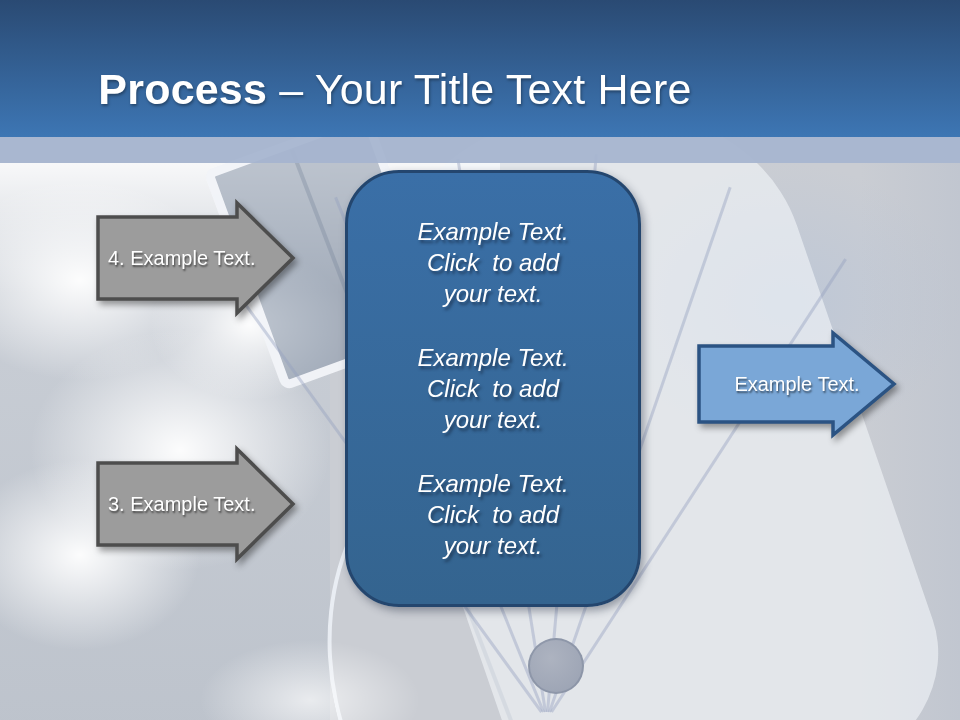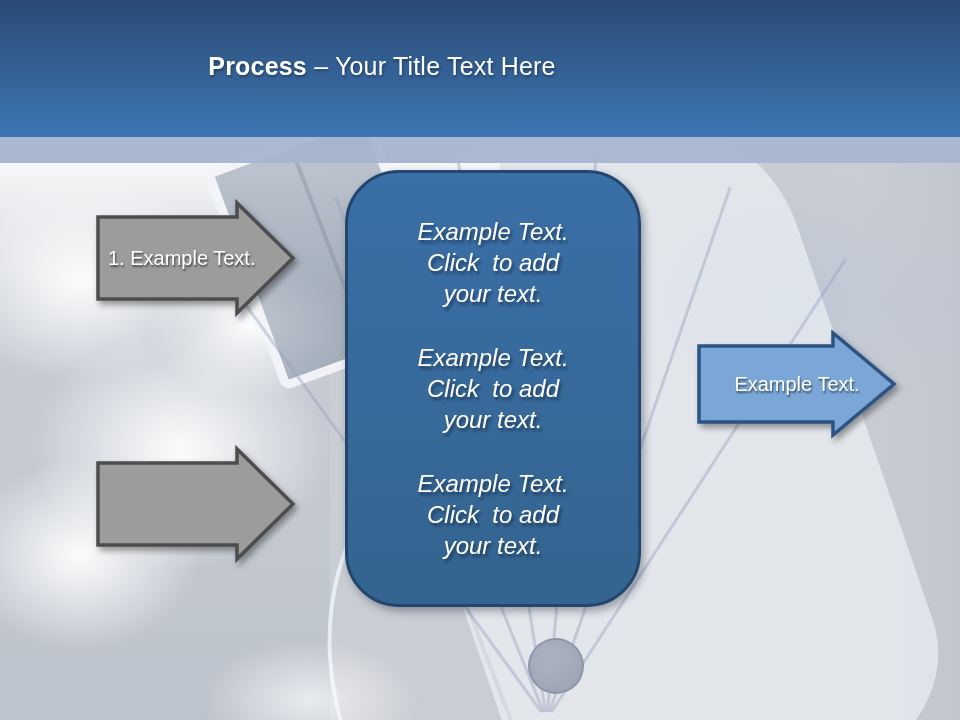--- a/index.html
+++ b/index.html
@@ -45,22 +45,22 @@
   .foam.f2{left:30px;top:330px;width:300px;height:240px;}
   .foam.f3{left:-40px;top:460px;width:240px;height:190px;}
   .foam.f4{left:150px;top:250px;width:200px;height:150px;}
   .foam.f5{left:200px;top:640px;width:220px;height:120px;opacity:.7;}
 
   
   .header{position:absolute;left:0;top:0;width:960px;height:137px;
     background:linear-gradient(180deg,var(--header-top,#2a4a73),var(--header-bottom,#3d76b4));}
   .band{position:absolute;left:0;top:137px;width:960px;height:26px;
     background:var(--band,#a6b5d0);opacity:.95;}
-  .title{position:absolute;left:0;top:52px;width:764px;margin:0;
-    text-align:center;color:#fff;font-size:25px;font-weight:400;letter-spacing:.2px;
+  .title{position:absolute;left:0;top:52px;width:764px;margin:13px;
+    text-align:center;color:#fff;font-size:43px;font-weight:400;letter-spacing:.2px;
     text-shadow:1px 2px 3px rgba(0,0,0,.35);}
   .title .bold{font-weight:700;}
 
   
   .h-arrow{position:absolute;width:200px;}
   .h-arrow svg{position:absolute;left:0;top:0;overflow:visible;
     filter:drop-shadow(3px 4px 3px rgba(0,0,0,.38));}
   .h-arrow.gray polygon{fill:var(--gray-arrow-fill,#9c9c9c);stroke:var(--gray-arrow-border,#4d4d4d);stroke-width:3.5;}
   .h-arrow.blue polygon{fill:var(--blue-arrow-fill,#7aa7d7);stroke:var(--blue-arrow-border,#2b5383);stroke-width:3.5;}
   .h-arrow .label{position:absolute;left:12px;top:0;height:100%;width:160px;
@@ -115,26 +115,27 @@
 
   <div class="header">
     <h1 class="title"><span class="bold">Process</span> <span>– Your Title Text Here</span></h1>
   </div>
   <div class="band"></div>
 
   <div class="h-arrow gray arrow-1">
     <svg width="200" height="114" viewBox="0 0 200 114">
       <polygon points="2,16 141,16 141,2 197,57 141,112 141,98 2,98"></polygon>
     </svg>
-    <span class="label">1. Example Text.</span>
+    <span class="label">4. Example Text.</span>
   </div>
   <div class="h-arrow gray arrow-3">
     <svg width="200" height="114" viewBox="0 0 200 114">
       <polygon points="2,16 141,16 141,2 197,57 141,112 141,98 2,98"></polygon>
     </svg>
+    <span class="label">3. Example Text.</span>
   </div>
 
   <div class="center-box">
     <p>Example Text.
 Click  to add
 your text.</p>
     <p>Example Text.
 Click  to add
 your text.</p>
     <p>Example Text.

